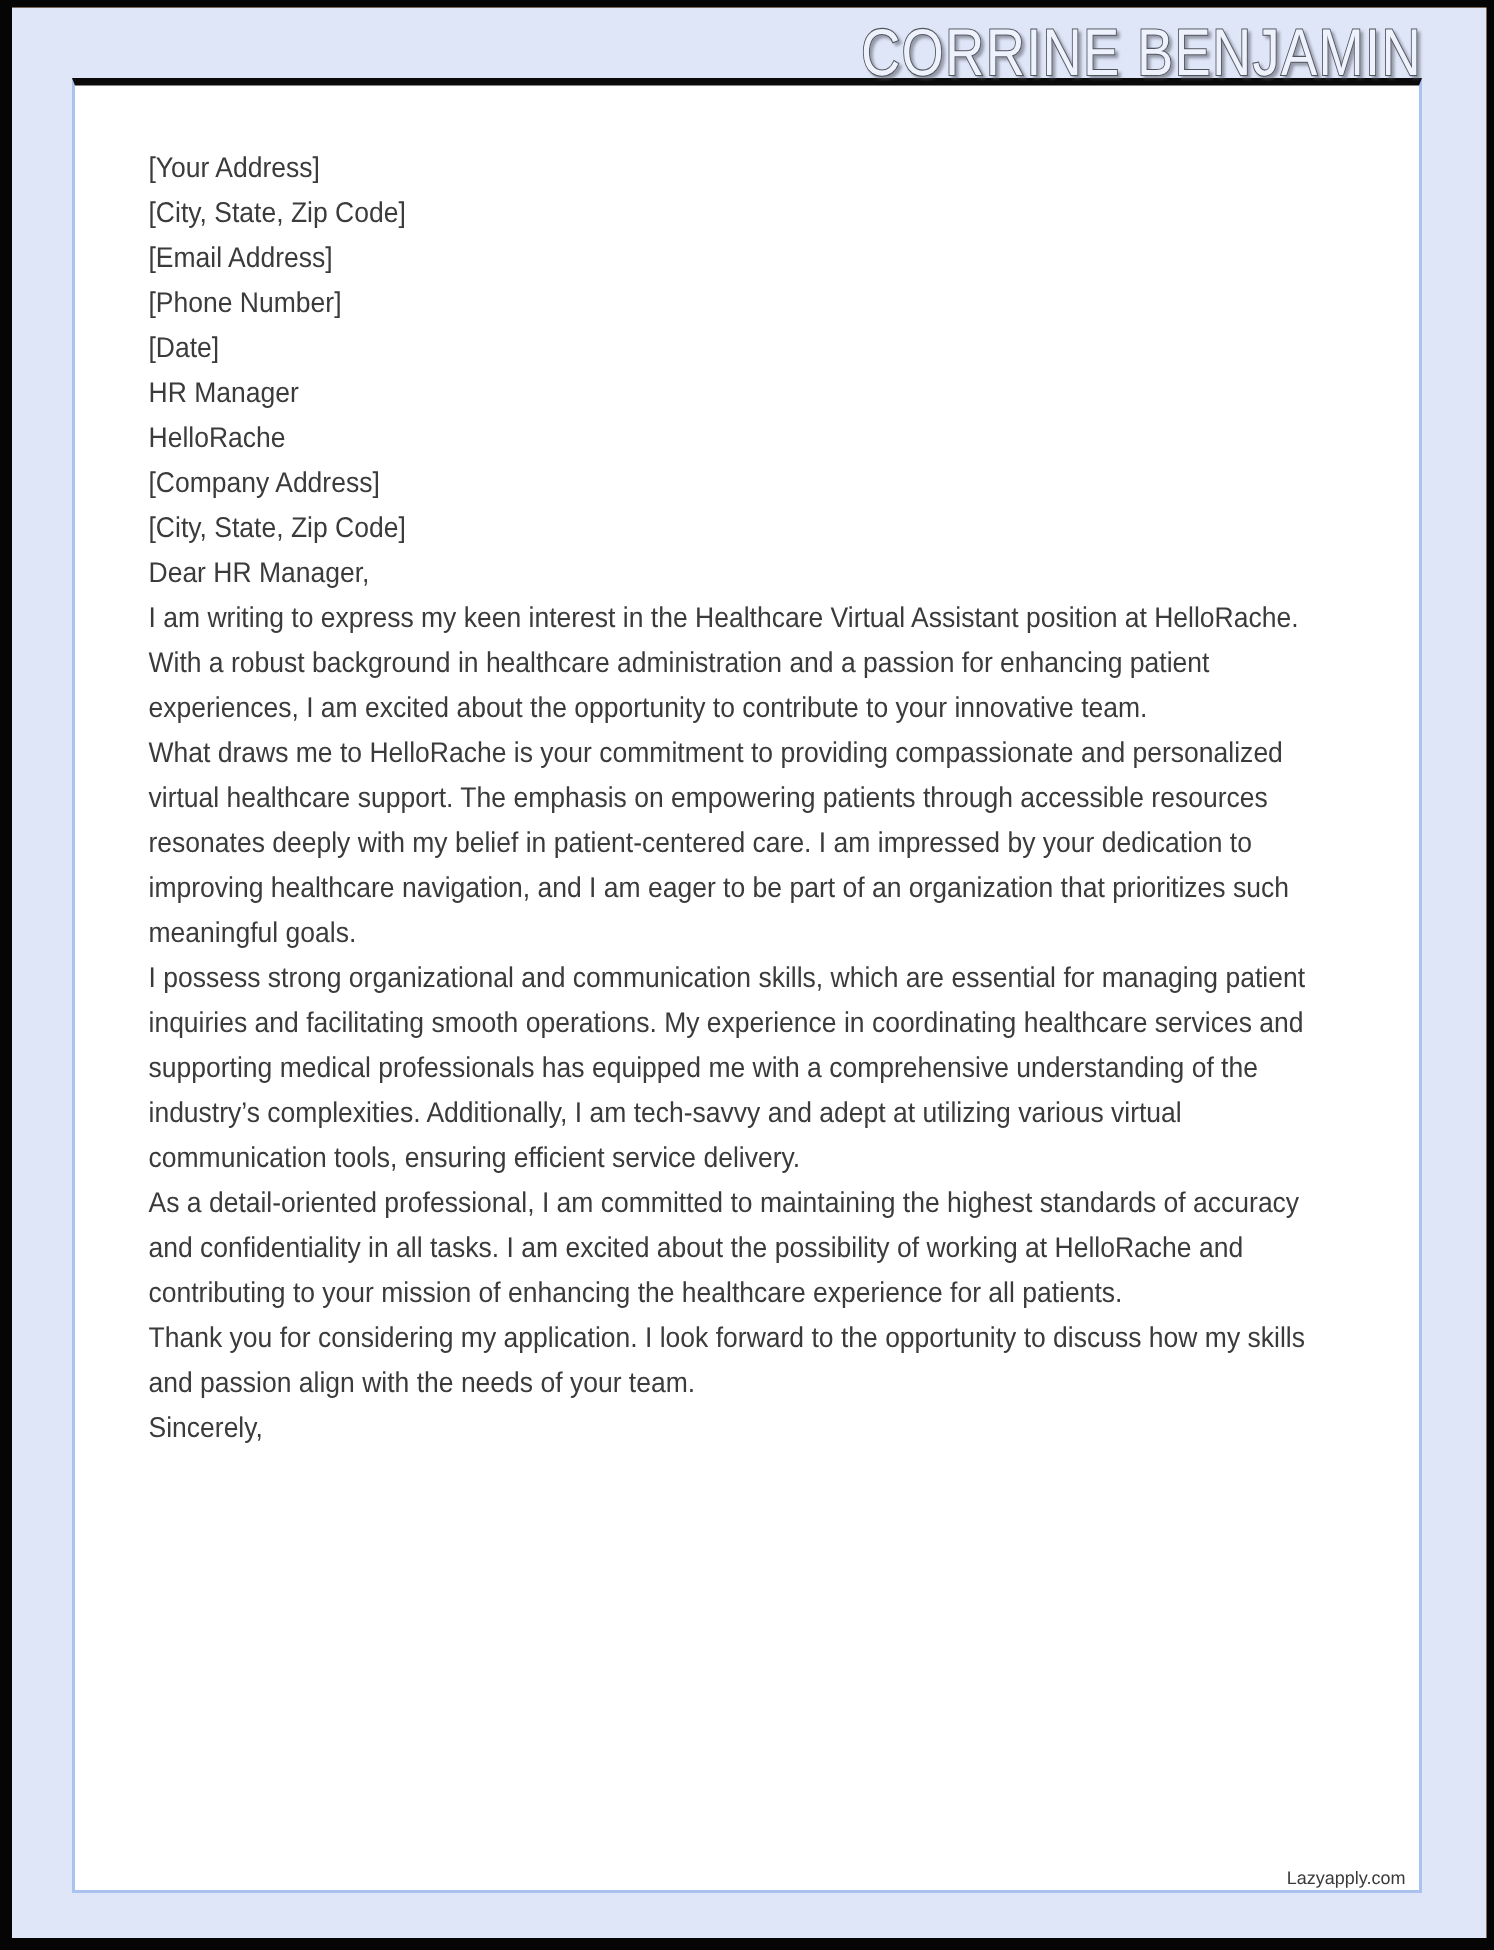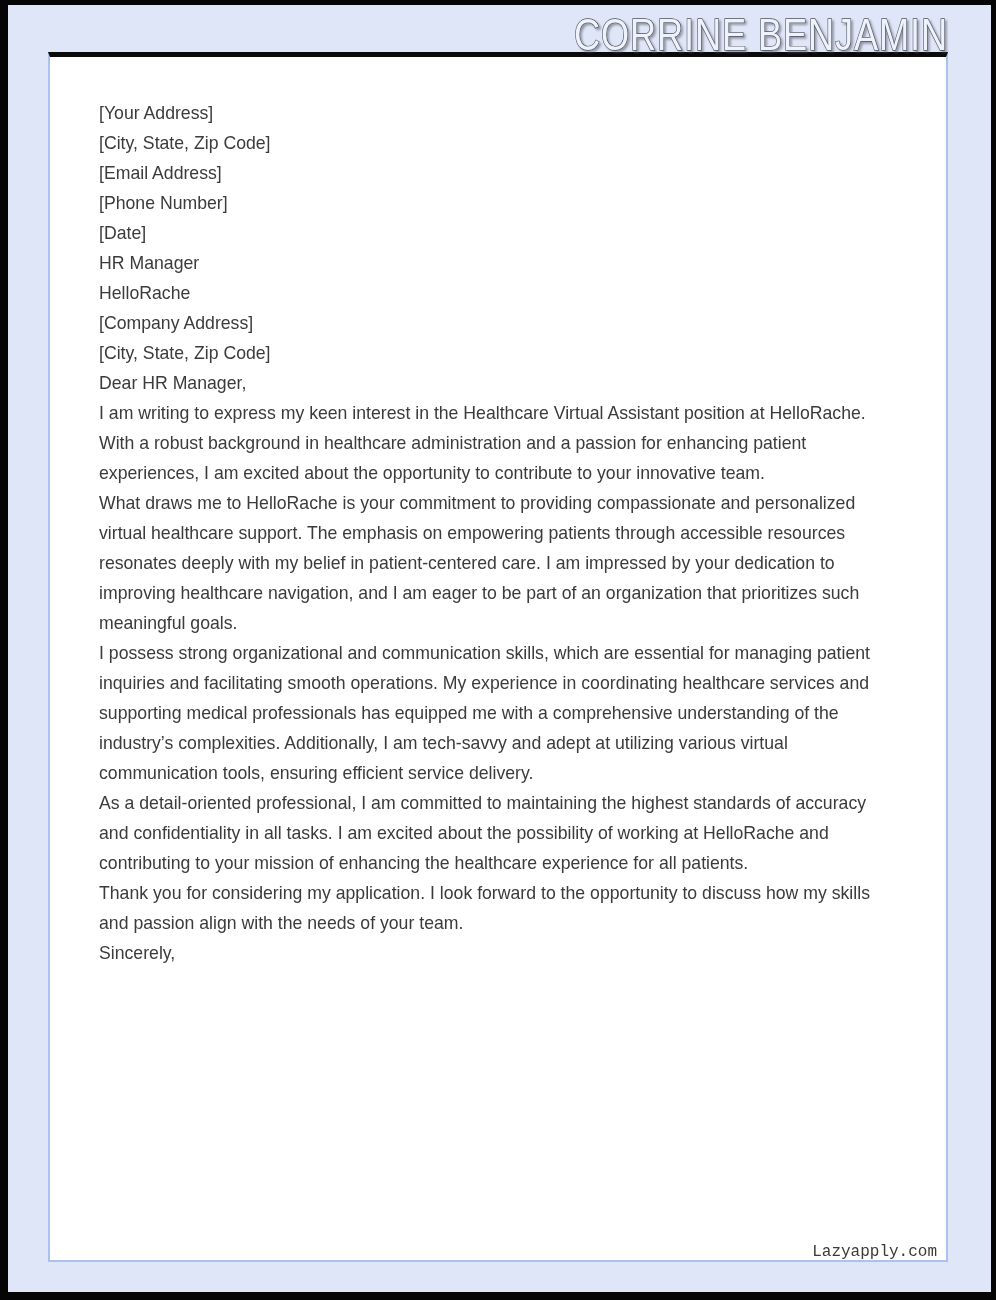--- a/index.html
+++ b/index.html
@@ -84,24 +84,23 @@
   }
   .letter p, .letter .block, .letter .line {
     margin: 0;
     padding: 0;
   }
   .watermark {
     position: absolute;
     right: 59px;
     top: 1244px;
     z-index: 2;
-    font-size: 16px;
+    font-size: 12px;
     line-height: 16px;
     color: #3a3a3a;
-    font-family: Liberation Mono, monospace;
   }
 </style>
 </head>
 <body>
 
 <div class="canvas">
 
   <div class="page-bg"></div>
 
   <svg class="header-name-svg" width="440" height="60" viewBox="0 0 440 60">

